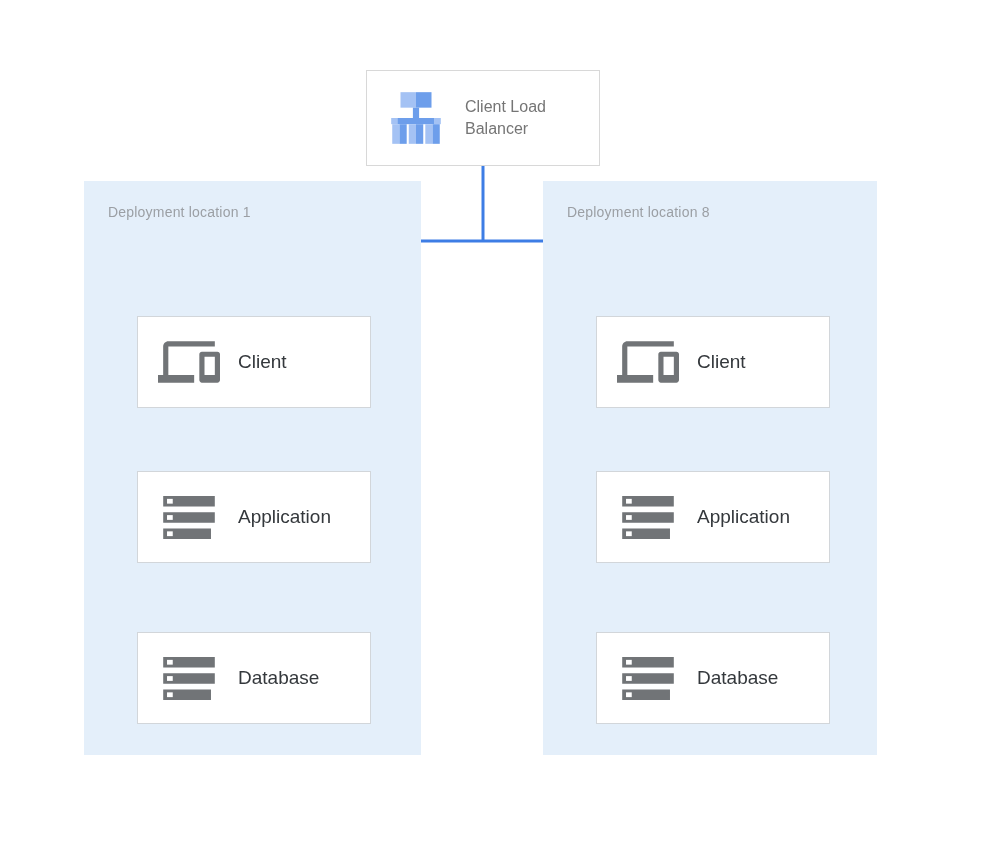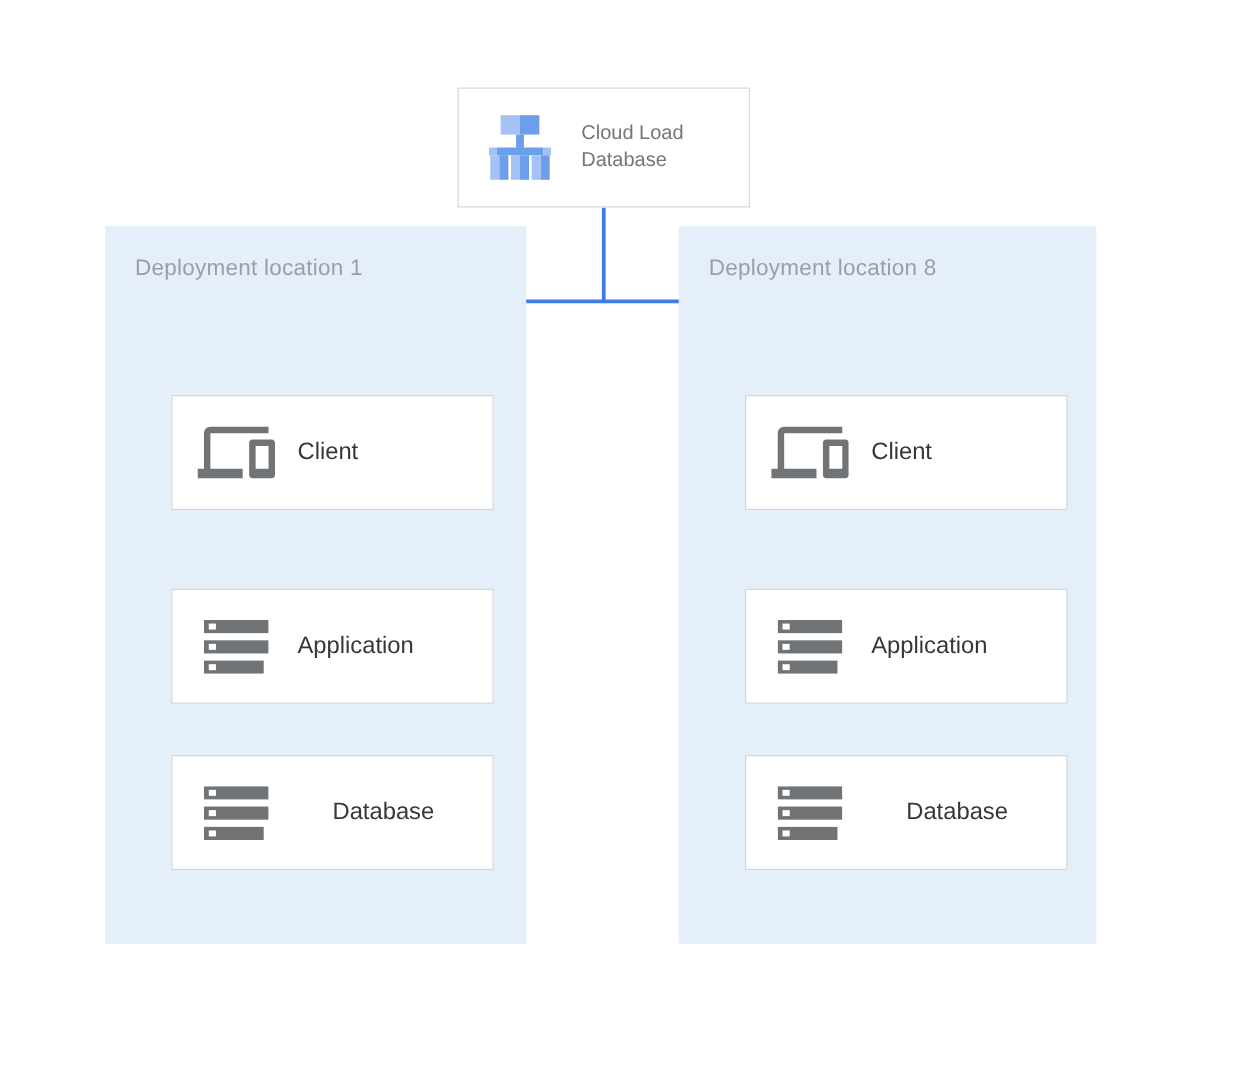--- a/index.html
+++ b/index.html
@@ -15,40 +15,40 @@
   }
   .connectors{position:absolute; left:0; top:0; width:996px; height:856px; pointer-events:none;}
   .connectors .line{stroke:var(--arrow); stroke-width:3; fill:none;}
   .connectors .head{fill:var(--arrow); stroke:none;}
 
   .region{position:absolute; background:var(--region-bg);}
   .region-1{left:84px; top:181px; width:337px; height:574px;}
   .region-2{left:543px; top:181px; width:334px; height:574px;}
   .region-label{
     position:absolute; left:24px; top:23px;
-    font-size:18px; color:var(--region-label); letter-spacing:.2px; white-space:nowrap;
+    font-size:14px; color:var(--region-label); letter-spacing:.2px; white-space:nowrap;
   }
 
   .lb-box{
     position:absolute; left:366px; top:70px; width:234px; height:96px;
     background:var(--node-bg); border:1.5px solid #D8D8D8; box-sizing:border-box;
     display:flex; align-items:center; padding-left:18px;
   }
   .lb-label{
     margin-left:18px; width:104px;
     font-size:16px; line-height:22px; color:var(--lb-label);
   }
 
   .node{
-    position:absolute; width:258px; height:92px;
+    position:absolute; width:234px; height:92px;
     background:var(--node-bg); border:1.5px solid var(--node-border); box-sizing:border-box;
     display:flex; align-items:center; padding-left:20px;
   }
   .col-1{left:137px;} .col-2{left:596px;}
-  .row-client{top:316px;} .row-app{top:471px;text-align:center;} .row-db{top:604px;gap:28px;}
+  .row-client{top:316px;} .row-app{top:471px;text-align:center;} .row-db{top:632px;}
   .node-icon{width:62px; display:flex; justify-content:center; align-items:center; flex:0 0 auto;}
   .node-label{margin-left:18px; font-size:19px; color:var(--node-label); white-space:nowrap;}
 
   .devices-svg path{fill:var(--icon-gray);}
   .server-svg .bar{fill:var(--icon-gray);}
   .server-svg .led{fill:#FFFFFF;}
   .lb-svg .b-light{fill:var(--icon-blue-light);}
   .lb-svg .b-med{fill:var(--icon-blue-medium);}
 </style>
 </head>
@@ -90,21 +90,21 @@
         <rect class="b-med" x="12" y="28" width="36" height="6"></rect>
         <rect class="b-light" x="48" y="28" width="6" height="6"></rect>
         <rect class="b-light" x="7" y="34" width="7" height="19"></rect>
         <rect class="b-med" x="14" y="34" width="7" height="19"></rect>
         <rect class="b-light" x="23" y="34" width="7" height="19"></rect>
         <rect class="b-med" x="30" y="34" width="7" height="19"></rect>
         <rect class="b-light" x="39" y="34" width="7" height="19"></rect>
         <rect class="b-med" x="46" y="34" width="7" height="19"></rect>
       </svg>
     </span>
-    <span class="lb-label">Cloud Load Database</span>
+    <span class="lb-label">Client Load Balancer</span>
   </div>
 
   <div class="node col-1 row-client">
     <span class="node-icon">
       <svg class="devices-svg" viewBox="0 0 24 24" width="62" height="62">
         <path d="M4 6h18V4H4c-1.1 0-2 .9-2 2v11H0v3h14v-3H4V6zm19 2h-6c-.55 0-1 .45-1 1v10c0 .55.45 1 1 1h6c.55 0 1-.45 1-1V9c0-.55-.45-1-1-1zm-1 9h-4v-7h4v7z"></path>
       </svg>
     </span>
     <span class="node-label">Client</span>
   </div>

